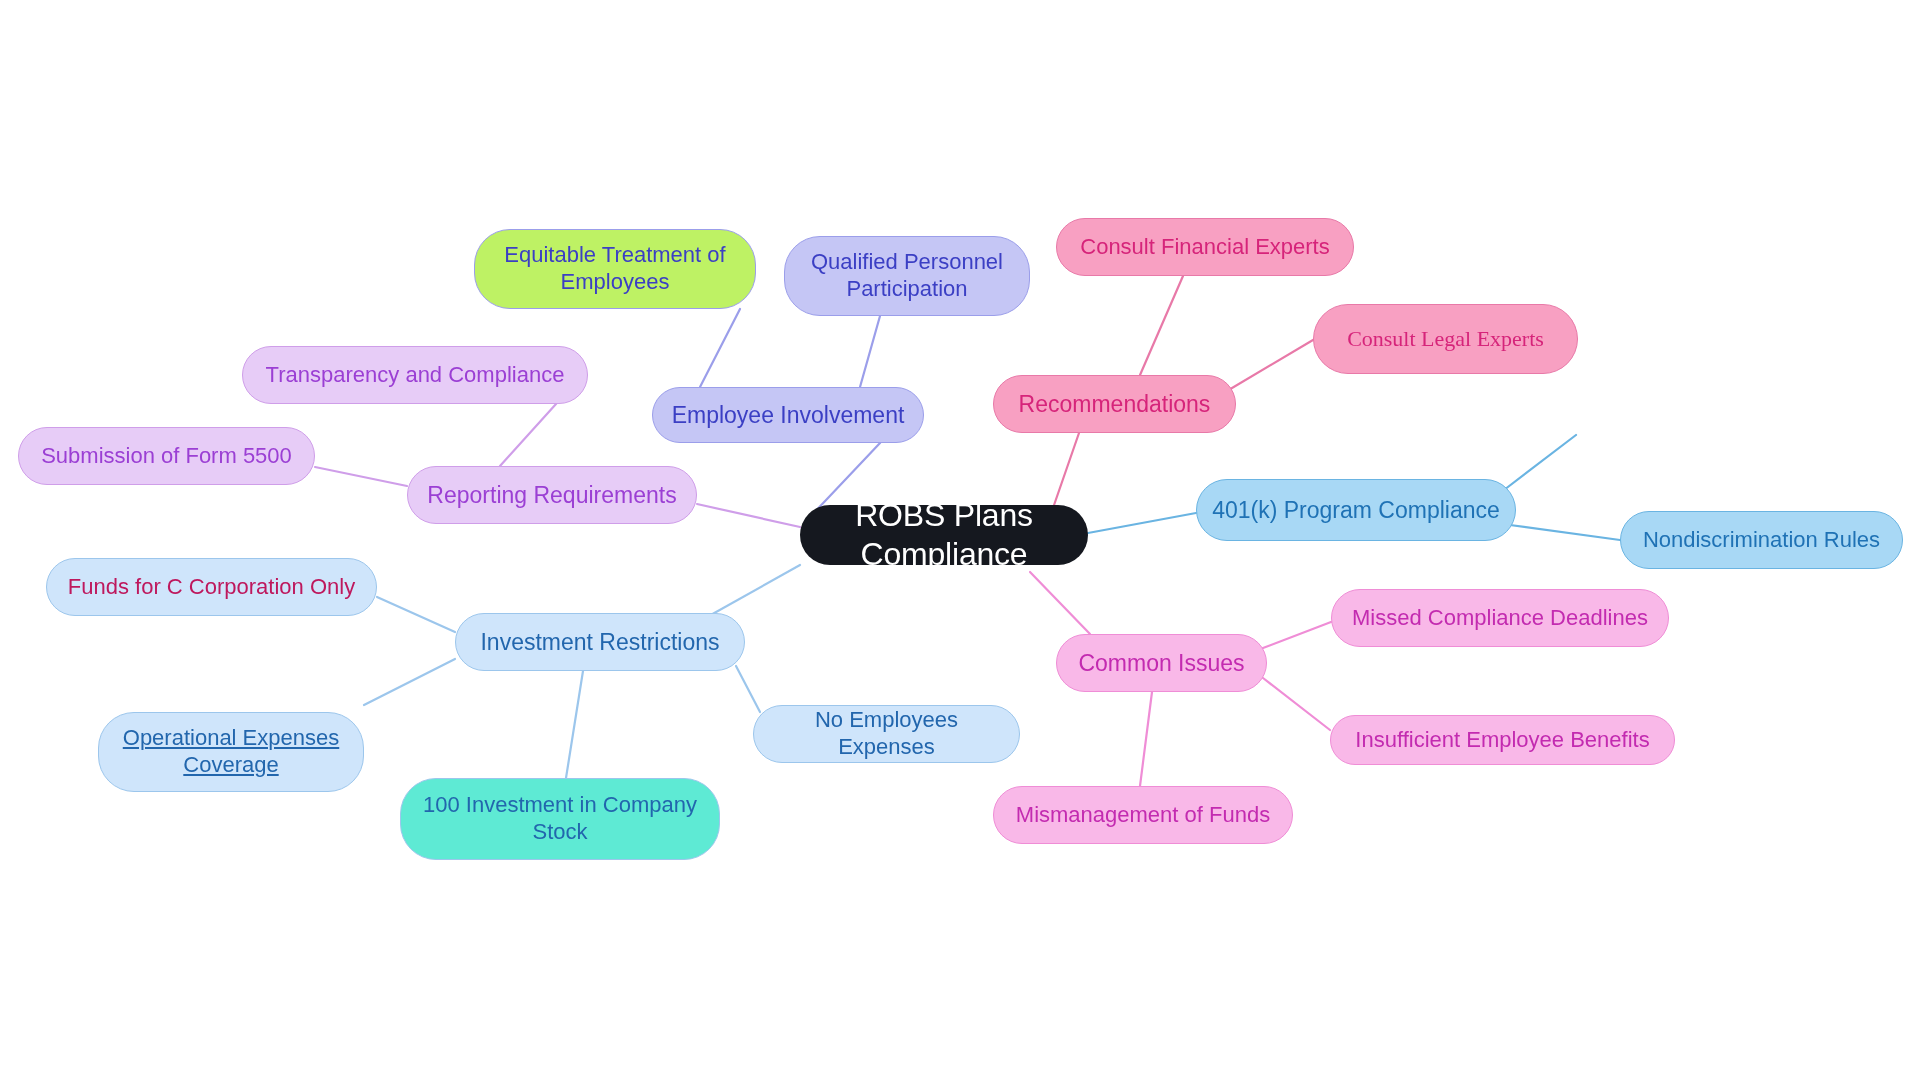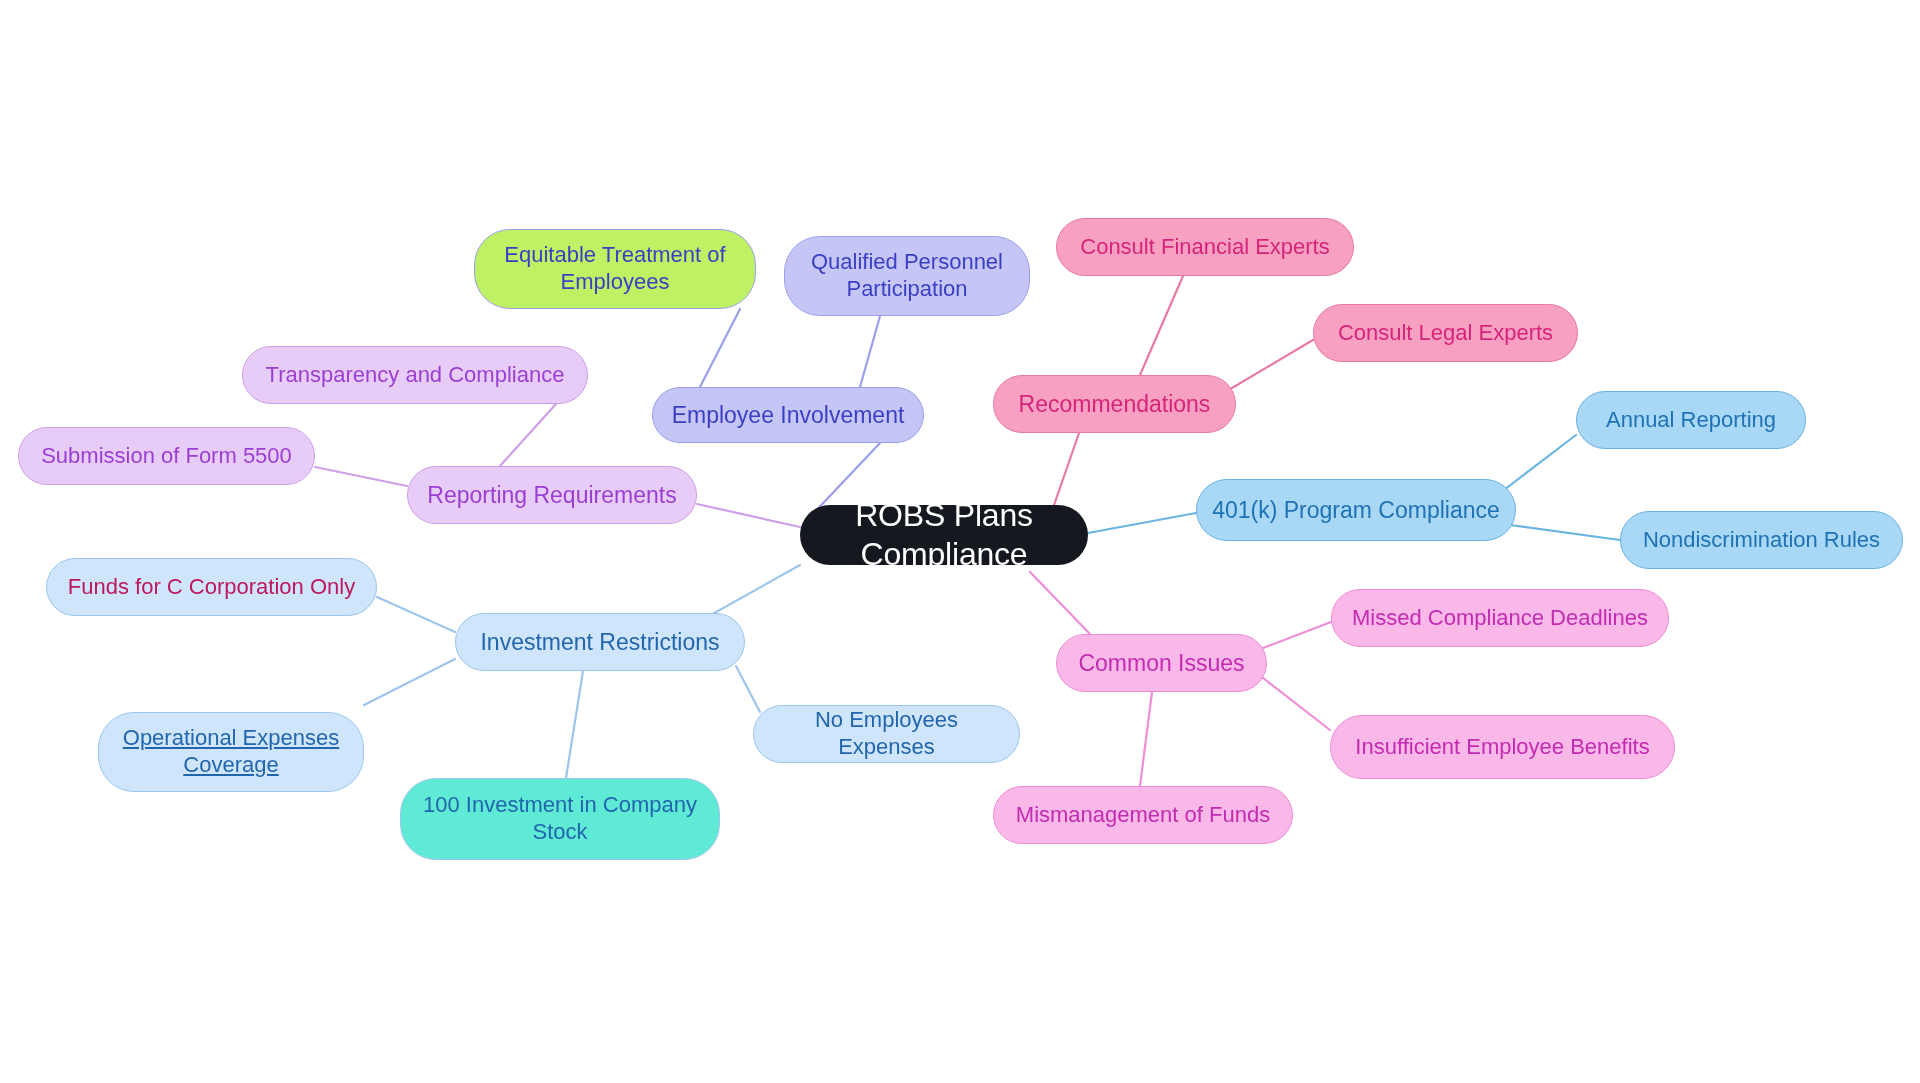--- a/index.html
+++ b/index.html
@@ -79,27 +79,26 @@
       <line x1="407" y1="486" x2="315" y2="467" stroke="#cf9ee9" stroke-width="2.2" stroke-linecap="round"></line>
     </svg>
 <div class="node root" style="left: 800px; top: 505px; width: 288px; height: 60px; background: rgb(21, 24, 31); color: rgb(255, 255, 255); border-color: rgb(21, 24, 31); font-size: 32px;">ROBS Plans Compliance</div>
     <div class="node branch" style="left: 652px; top: 387px; width: 272px; height: 56px; background: rgb(197, 198, 245); color: rgb(59, 63, 196); border-color: rgb(155, 158, 234); font-size: 23px;">Employee Involvement</div>
     <div class="node leaf" style="left: 474px; top: 229px; width: 282px; height: 80px; background: #bef264; color: rgb(59, 63, 196); border-color: rgb(155, 158, 234); font-size: 22px;">Equitable Treatment of
 Employees</div>
     <div class="node leaf" style="left: 784px; top: 236px; width: 246px; height: 80px; background: rgb(197, 198, 245); color: rgb(59, 63, 196); border-color: rgb(155, 158, 234); font-size: 22px;">Qualified Personnel
 Participation</div>
     <div class="node branch" style="left: 993px; top: 375px; width: 243px; height: 58px; background: rgb(248, 160, 194); color: rgb(214, 36, 122); border-color: rgb(232, 121, 168); font-size: 23px;">Recommendations</div>
     <div class="node leaf" style="left: 1056px; top: 218px; width: 298px; height: 58px; background: rgb(248, 160, 194); color: rgb(214, 36, 122); border-color: rgb(232, 121, 168); font-size: 22px;">Consult Financial Experts</div>
-    <div class="node leaf" style="left: 1313px; top: 304px; width: 265px; height: 58px; background: rgb(248, 160, 194); color: rgb(214, 36, 122); border-color: rgb(232, 121, 168); font-size: 22px;">Consult Legal Experts</div>
+    <div class="node leaf" style="left: 1313px; top: 304px; width: 265px; height: 70px; background: rgb(248, 160, 194); color: rgb(214, 36, 122); border-color: rgb(232, 121, 168); font-size: 22px; font-family: Liberation Serif, serif;">Consult Legal Experts</div>
     <div class="node branch" style="left: 1196px; top: 479px; width: 320px; height: 62px; background: rgb(168, 216, 245); color: rgb(31, 114, 181); border-color: rgb(106, 180, 226); font-size: 23px;">401(k) Program Compliance</div>
-    <div class="node leaf" style="left: 1576px; top: 391px; width: 230px; height: 58px; background: rgb(168, 216, 245); color: rgb(31, 114, 181); border-color: rgb(106, 180, 226); font-size: 22px;">Annual Reporting</div>
     <div class="node leaf" style="left: 1620px; top: 511px; width: 283px; height: 58px; background: rgb(168, 216, 245); color: rgb(31, 114, 181); border-color: rgb(106, 180, 226); font-size: 22px;">Nondiscrimination Rules</div>
     <div class="node branch" style="left: 1056px; top: 634px; width: 211px; height: 58px; background: rgb(249, 184, 232); color: rgb(195, 43, 176); border-color: rgb(239, 141, 214); font-size: 23px;">Common Issues</div>
     <div class="node leaf" style="left: 1331px; top: 589px; width: 338px; height: 58px; background: rgb(249, 184, 232); color: rgb(195, 43, 176); border-color: rgb(239, 141, 214); font-size: 22px;">Missed Compliance Deadlines</div>
-    <div class="node leaf" style="left: 1330px; top: 715px; width: 345px; height: 64px; background: rgb(249, 184, 232); color: rgb(195, 43, 176); border-color: rgb(239, 141, 214); font-size: 22px;">Insufficient Employee Benefits</div>
+    <div class="node leaf" style="left: 1330px; top: 715px; width: 345px; height: 50px; background: rgb(249, 184, 232); color: rgb(195, 43, 176); border-color: rgb(239, 141, 214); font-size: 22px;">Insufficient Employee Benefits</div>
     <div class="node leaf" style="left: 993px; top: 786px; width: 300px; height: 58px; background: rgb(249, 184, 232); color: rgb(195, 43, 176); border-color: rgb(239, 141, 214); font-size: 22px;">Mismanagement of Funds</div>
     <div class="node branch" style="left: 455px; top: 613px; width: 290px; height: 58px; background: rgb(207, 229, 251); color: rgb(34, 102, 173); border-color: rgb(156, 198, 236); font-size: 23px;">Investment Restrictions</div>
     <div class="node leaf" style="left: 46px; top: 558px; width: 331px; height: 58px; background: rgb(207, 229, 251); color: #be185d; border-color: rgb(156, 198, 236); font-size: 22px;">Funds for C Corporation Only</div>
     <div class="node leaf" style="left: 98px; top: 712px; width: 266px; height: 80px; background: rgb(207, 229, 251); color: rgb(34, 102, 173); border-color: rgb(156, 198, 236); font-size: 22px; text-decoration: underline;">Operational Expenses
 Coverage</div>
     <div class="node leaf" style="left: 400px; top: 778px; width: 320px; height: 82px; background: #5eead4; color: rgb(34, 102, 173); border-color: rgb(156, 198, 236); font-size: 22px;">100 Investment in Company
 Stock</div>
     <div class="node leaf" style="left: 753px; top: 705px; width: 267px; height: 58px; background: rgb(207, 229, 251); color: rgb(34, 102, 173); border-color: rgb(156, 198, 236); font-size: 22px;">No Employees Expenses</div>
     <div class="node branch" style="left: 407px; top: 466px; width: 290px; height: 58px; background: rgb(231, 204, 247); color: rgb(155, 63, 212); border-color: rgb(207, 158, 233); font-size: 23px; text-align: right;">Reporting Requirements</div>
     <div class="node leaf" style="left: 242px; top: 346px; width: 346px; height: 58px; background: rgb(231, 204, 247); color: rgb(155, 63, 212); border-color: rgb(207, 158, 233); font-size: 22px;">Transparency and Compliance</div>

